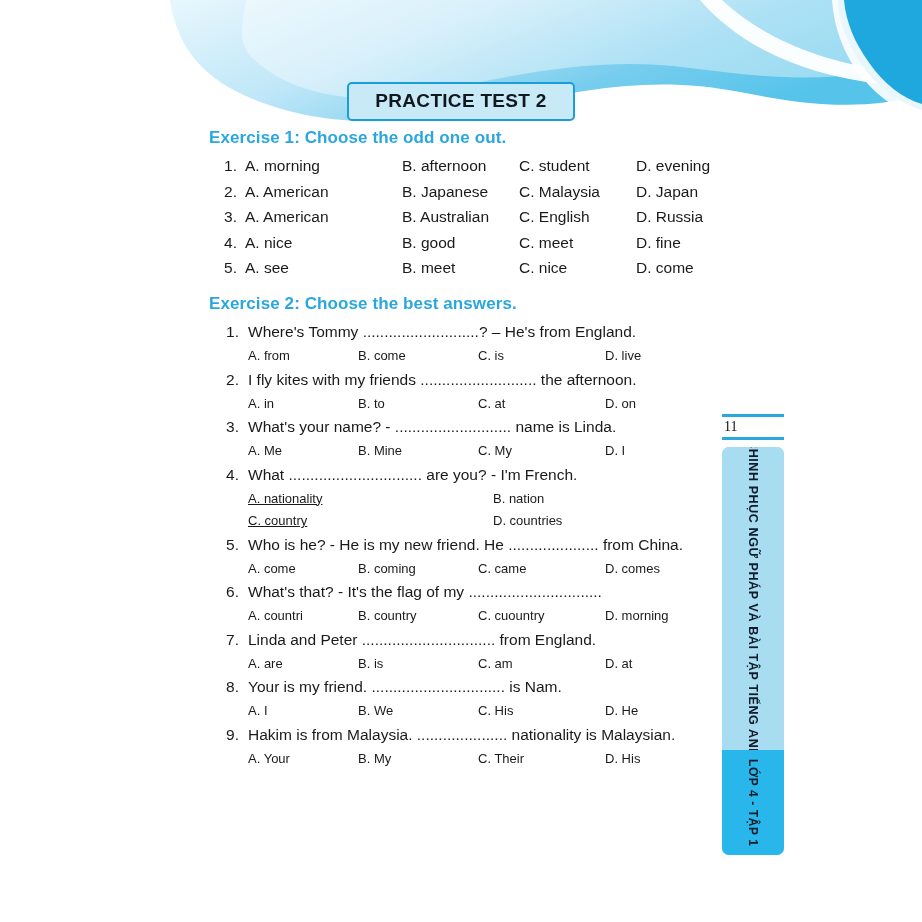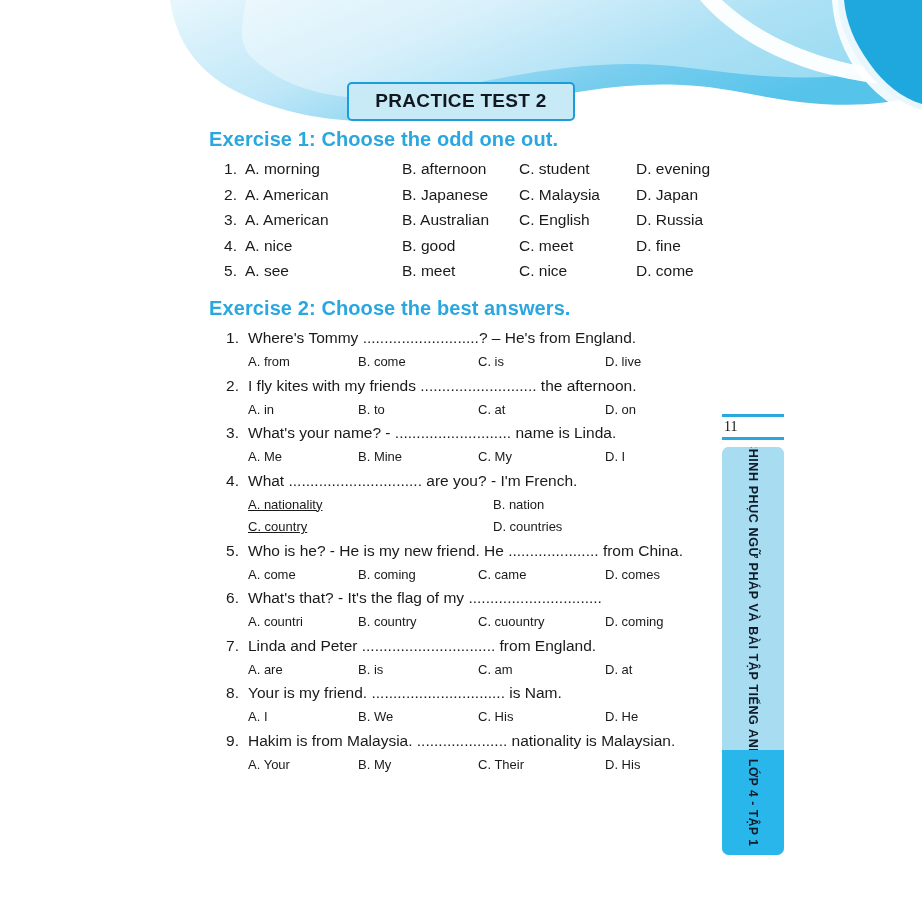--- a/index.html
+++ b/index.html
@@ -44,21 +44,21 @@
   
   .content {
     position: absolute;
     top: 128px;
     left: 209px;
     width: 520px;
   }
 
   .ex-heading {
     color: #2aa7de;
-    font-size: 20px;
+    font-size: 17px;
     font-weight: bold;
     letter-spacing: 0.1px;
     margin: 0 0 9px 0;
     white-space: nowrap;
   }
   .ex-heading.second { margin-top: 17px; }
 
   
   .q1-row {
     display: flex;
@@ -337,21 +337,21 @@
 
   <div class="q2-block">
     <div class="q2-stem">
       <span class="q2-num">6.</span>
       <span class="q2-text">What's that? - It's the flag of my ...............................</span>
     </div>
     <div class="q2-opts">
       <span class="o a">A. countri</span>
       <span class="o b">B. country</span>
       <span class="o c">C. cuountry</span>
-      <span class="o d">D. coming</span>
+      <span class="o d">D. morning</span>
     </div>
   </div>
 
   <div class="q2-block">
     <div class="q2-stem">
       <span class="q2-num">7.</span>
       <span class="q2-text">Linda and Peter ............................... from England.</span>
     </div>
     <div class="q2-opts">
       <span class="o a">A. are</span>

